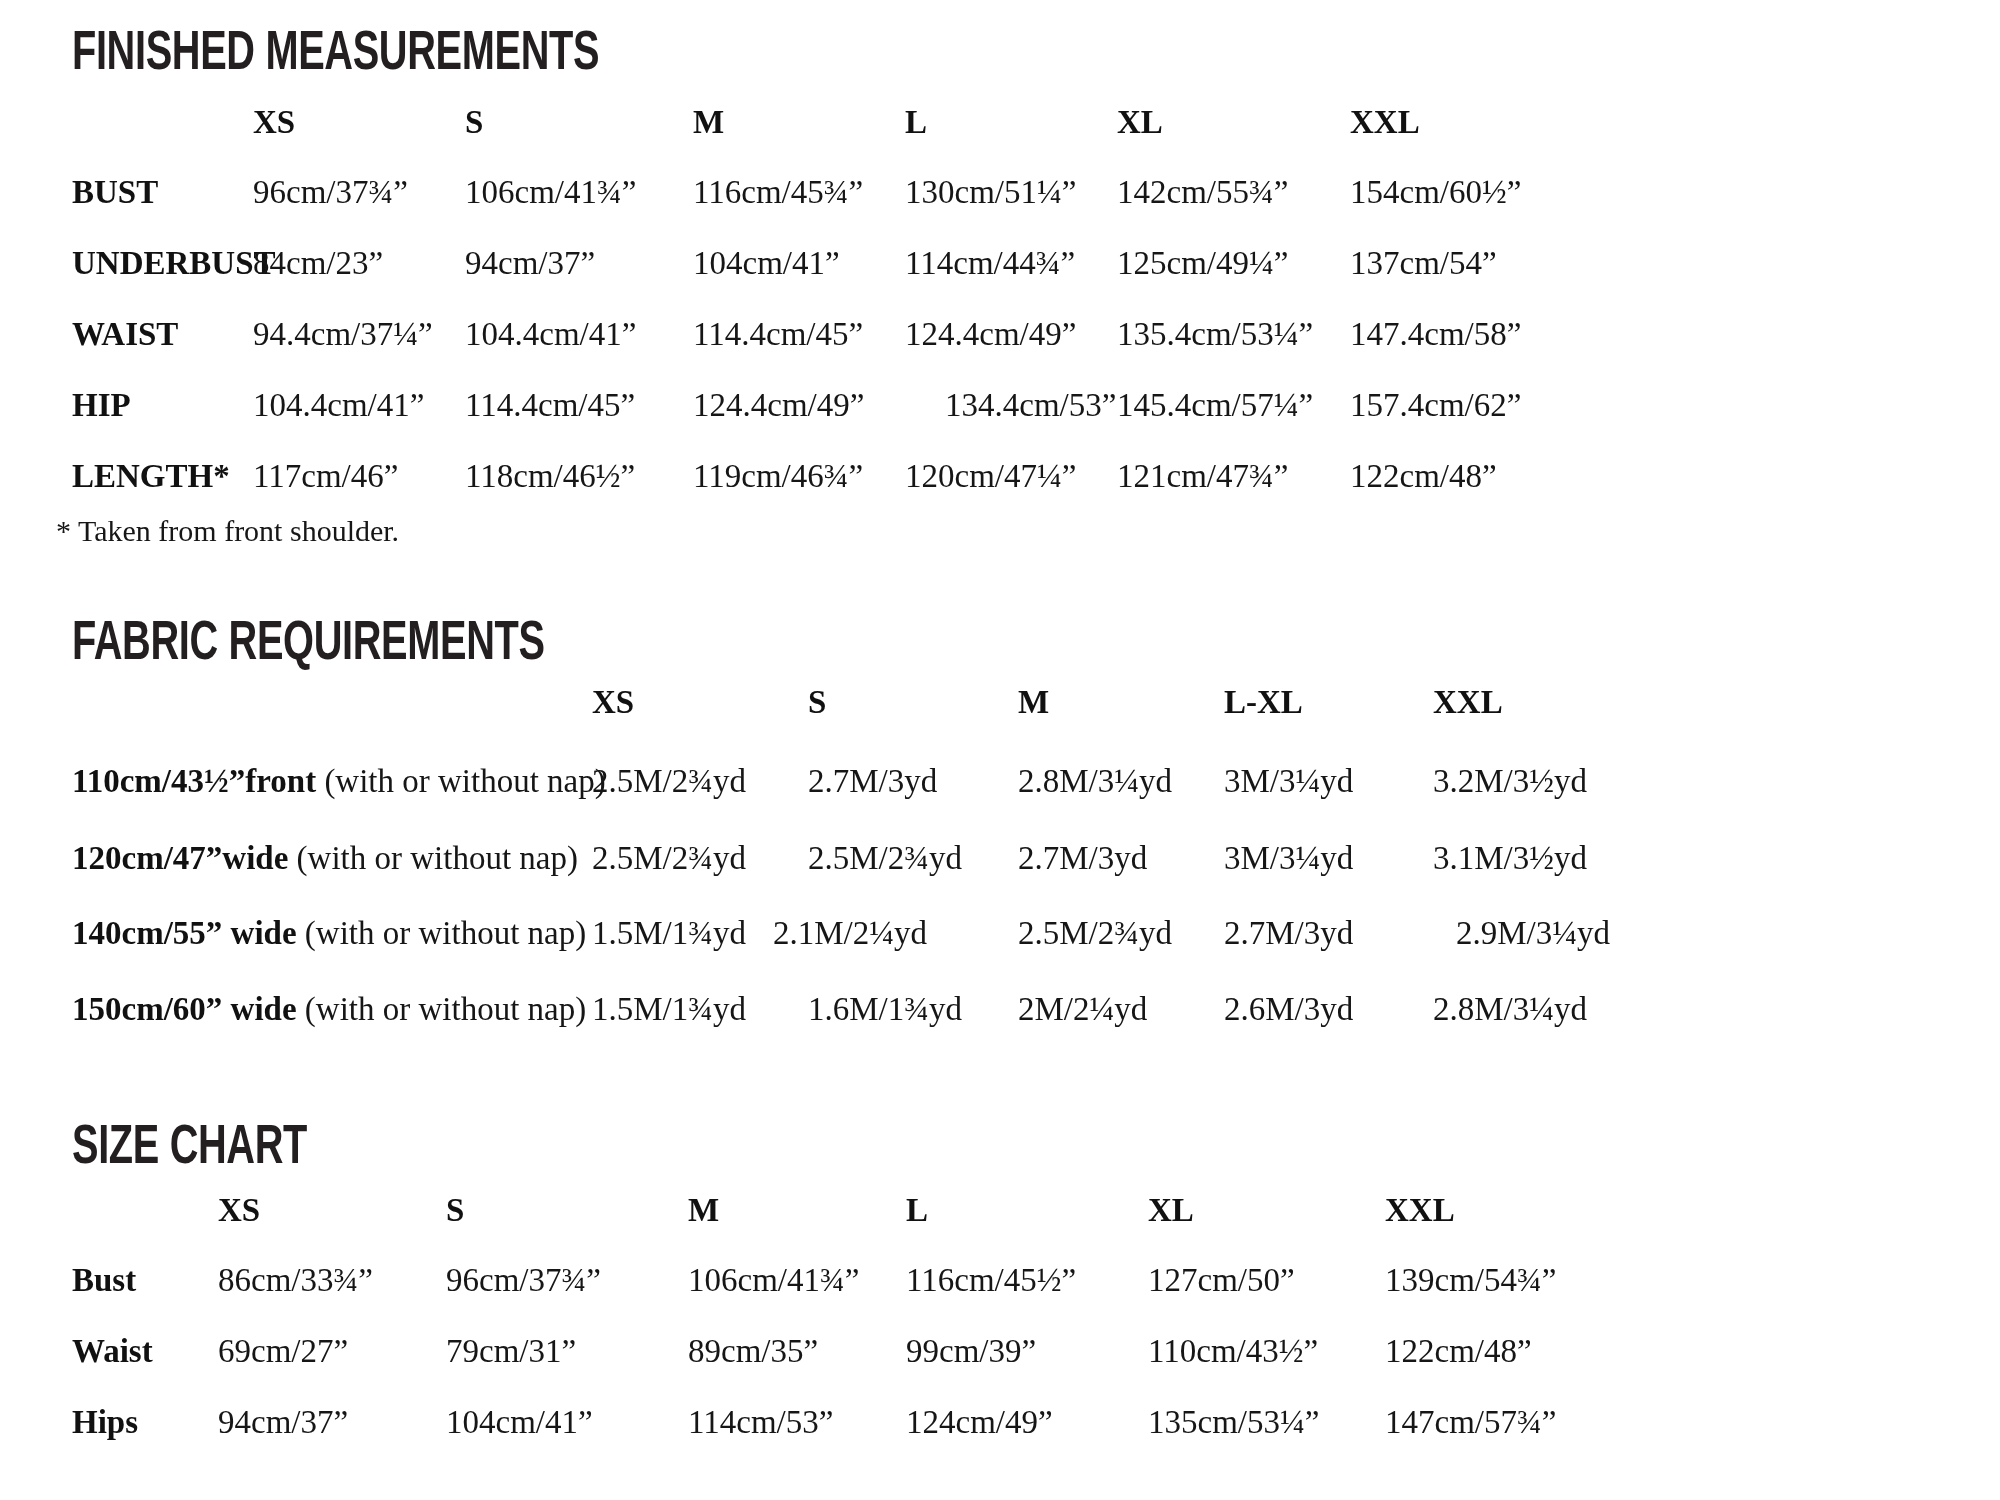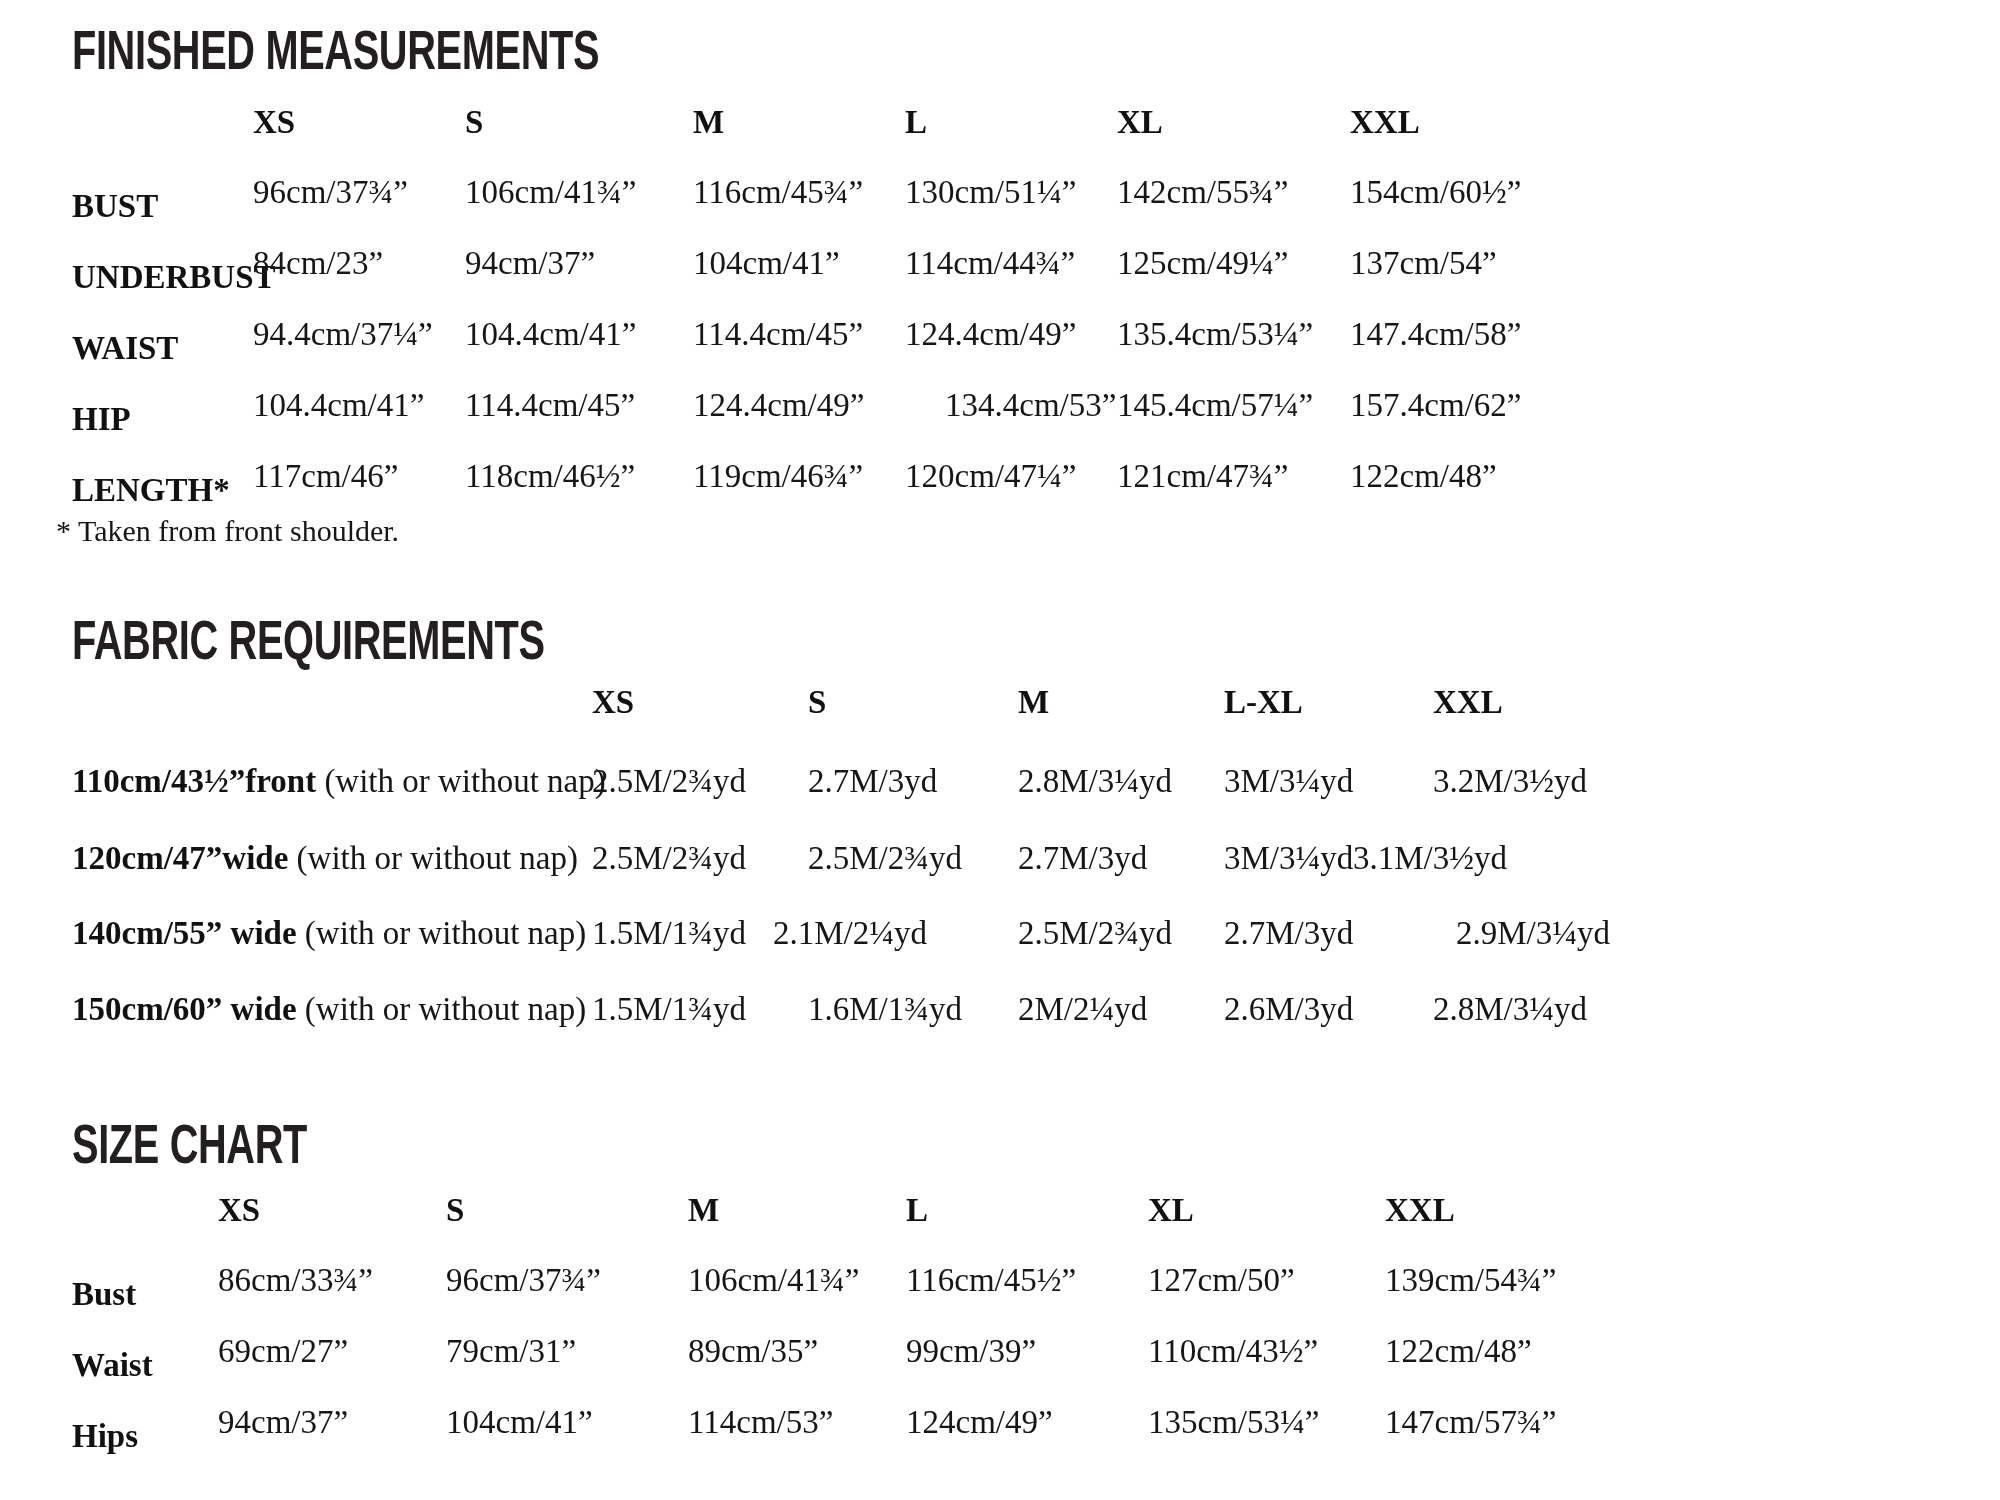--- a/index.html
+++ b/index.html
@@ -29,21 +29,21 @@
     position: absolute;
     left: 72px;
     height: 44px;
     white-space: nowrap;
     font-size: 33px;
     line-height: 1.1;
     color: #161616;
   }
   .cell { position: absolute; top: 0; white-space: nowrap; }
   .hdr { font-weight: bold; color: #111; }
-  .lbl { font-weight: bold; color: #111; margin-top: 14px; }
+  .lbl { font-weight: bold; color: #111; }
   .lbl-bold { font-weight: bold; color: #111; }
   .lbl-normal { font-weight: normal; text-align: center; }
   .footnote {
     position: absolute;
     left: 56px;
     font-size: 30px;
     color: #161616;
     white-space: nowrap;
   }
 </style>
@@ -133,21 +133,21 @@
     <span class="cell" style="left:1152px">3M/3¼yd</span>
     <span class="cell" style="left:1361px">3.2M/3½yd</span>
   </div>
 
   <div class="row" style="top:840px">
     <span class="cell" style="left:0"><span class="lbl-bold">120cm/47”wide</span><span class="lbl-normal"> (with or without nap)</span></span>
     <span class="cell" style="left:520px">2.5M/2¾yd</span>
     <span class="cell" style="left:736px">2.5M/2¾yd</span>
     <span class="cell" style="left:946px">2.7M/3yd</span>
     <span class="cell" style="left:1152px">3M/3¼yd</span>
-    <span class="cell" style="left:1281px">3.1M/3½yd</span>
+    <span class="cell" style="left:1361px">3.1M/3½yd</span>
   </div>
 
   <div class="row" style="top:915px">
     <span class="cell" style="left:0"><span class="lbl-bold">140cm/55” wide</span><span class="lbl-normal"> (with or without nap)</span></span>
     <span class="cell" style="left:520px">1.5M/1¾yd</span>
     <span class="cell" style="left:701px">2.1M/2¼yd</span>
     <span class="cell" style="left:946px">2.5M/2¾yd</span>
     <span class="cell" style="left:1152px">2.7M/3yd</span>
     <span class="cell" style="left:1384px">2.9M/3¼yd</span>
   </div>

